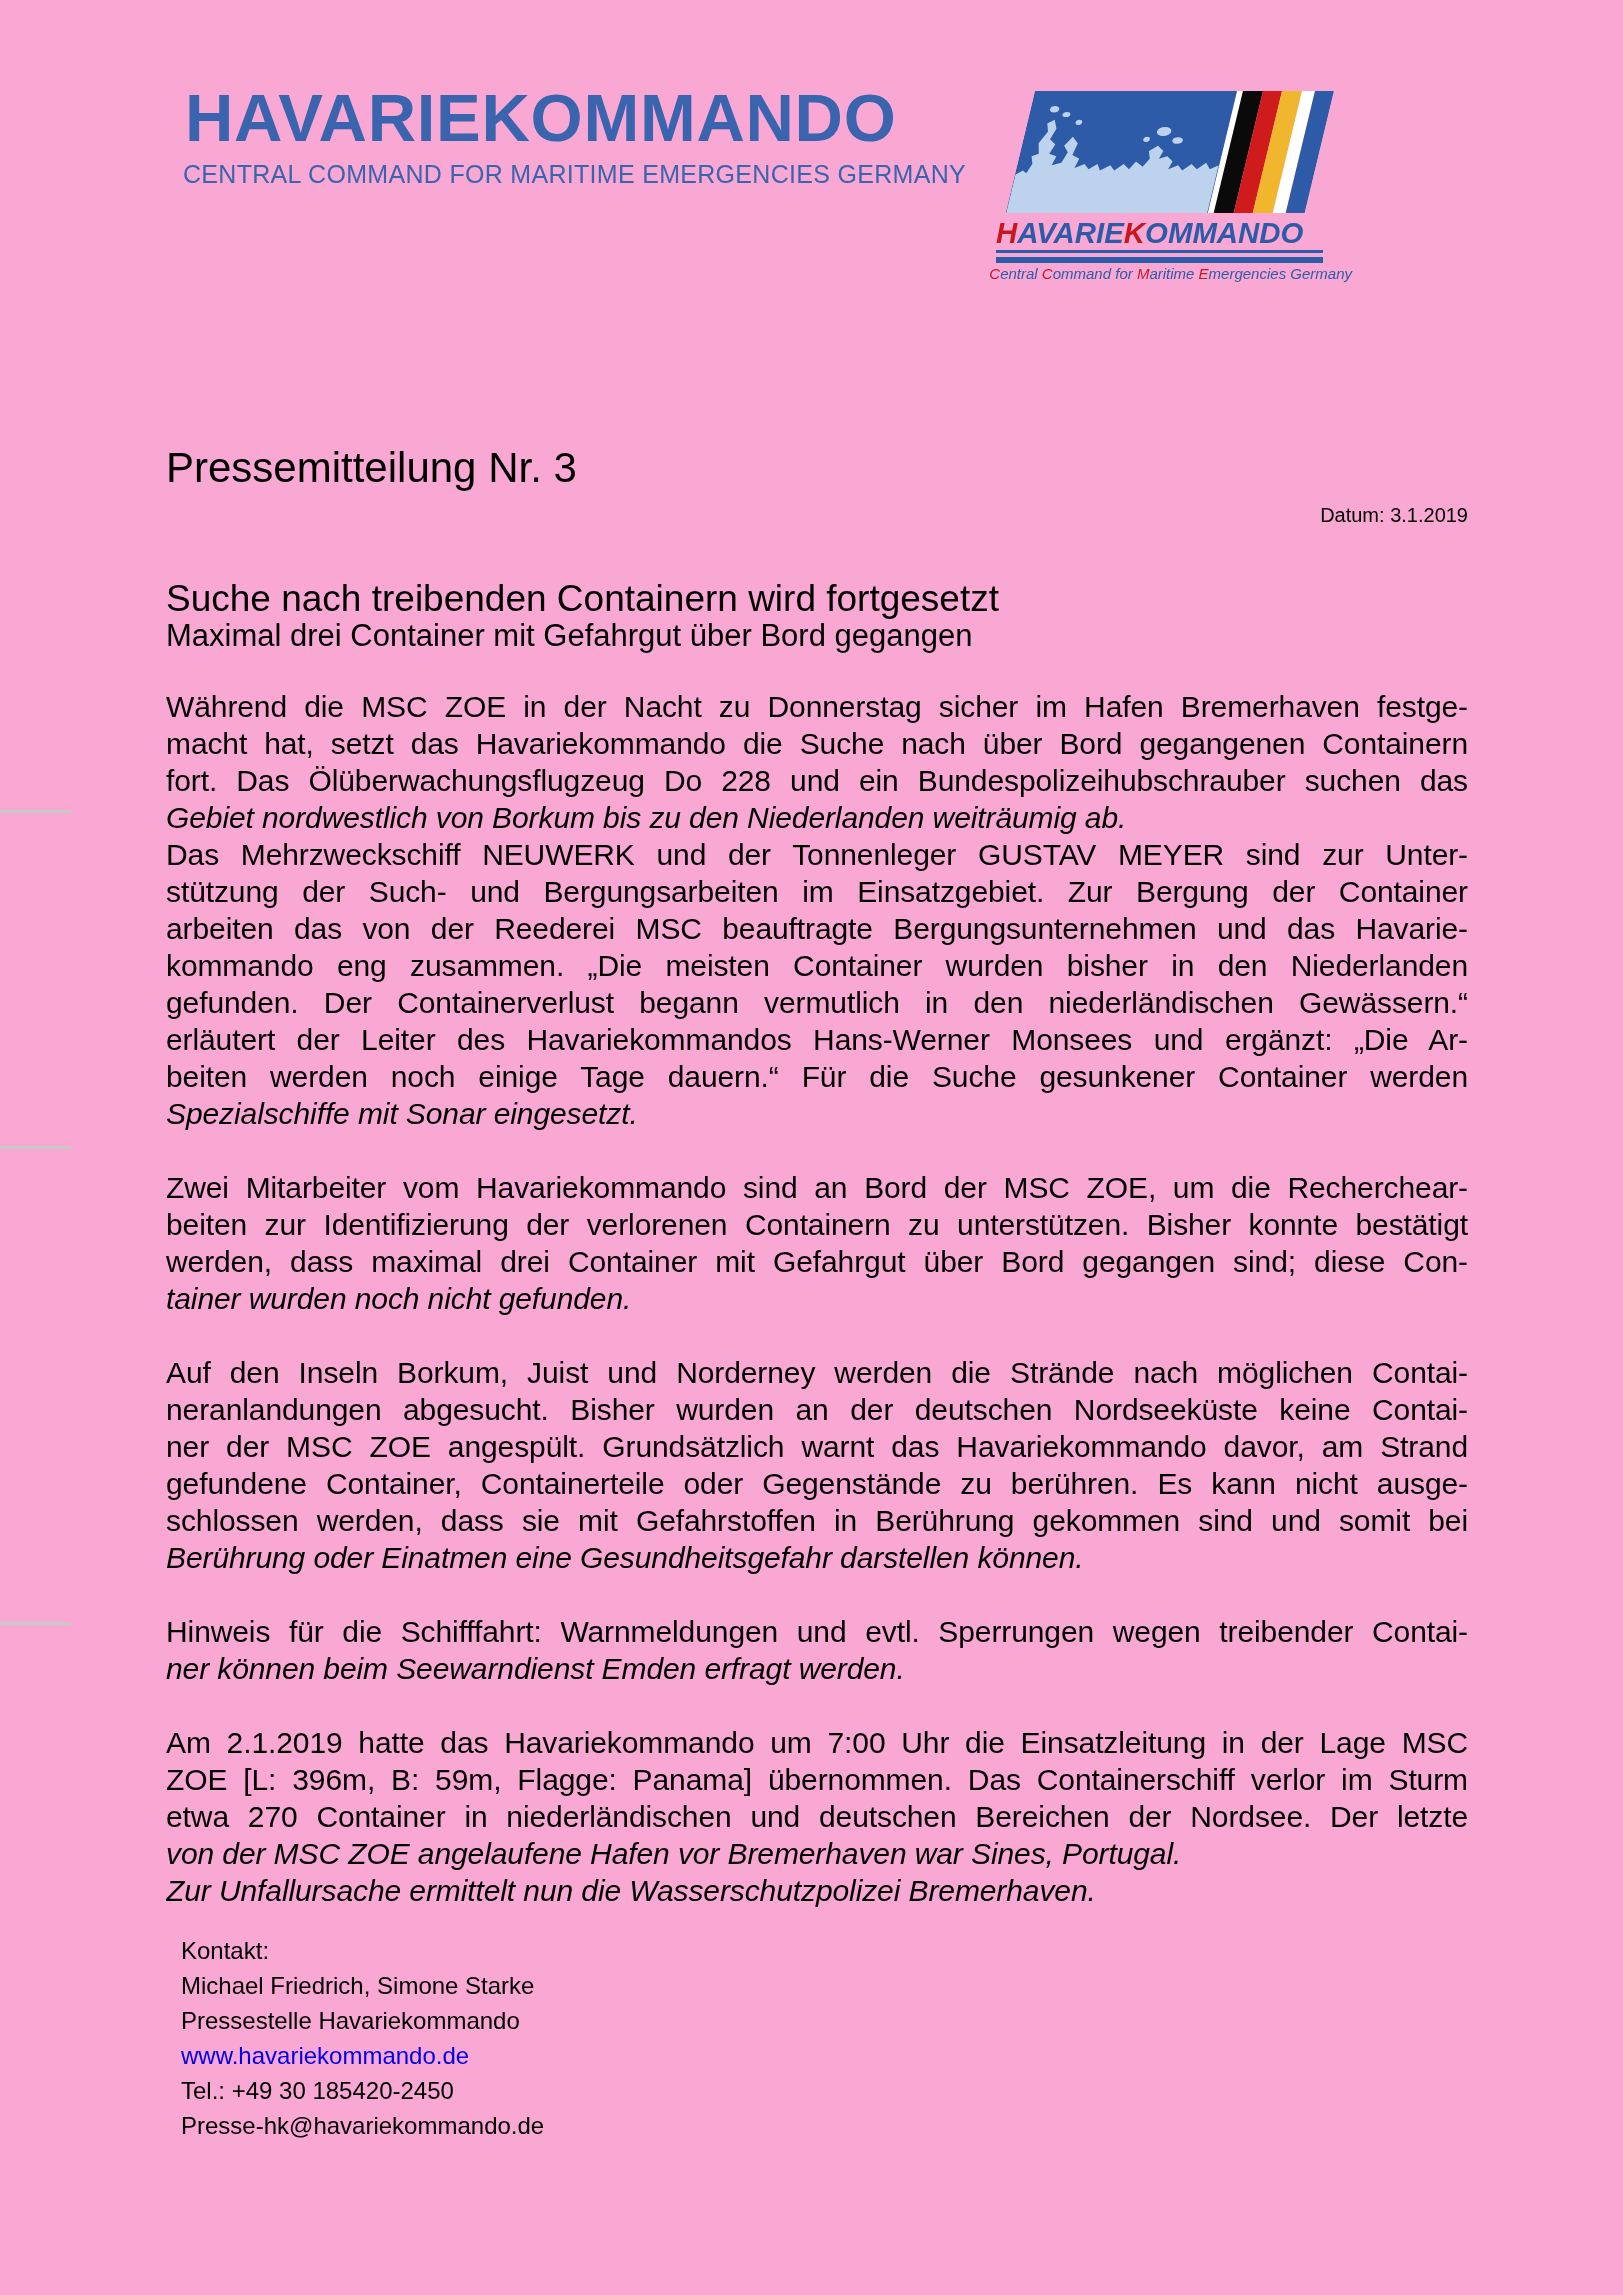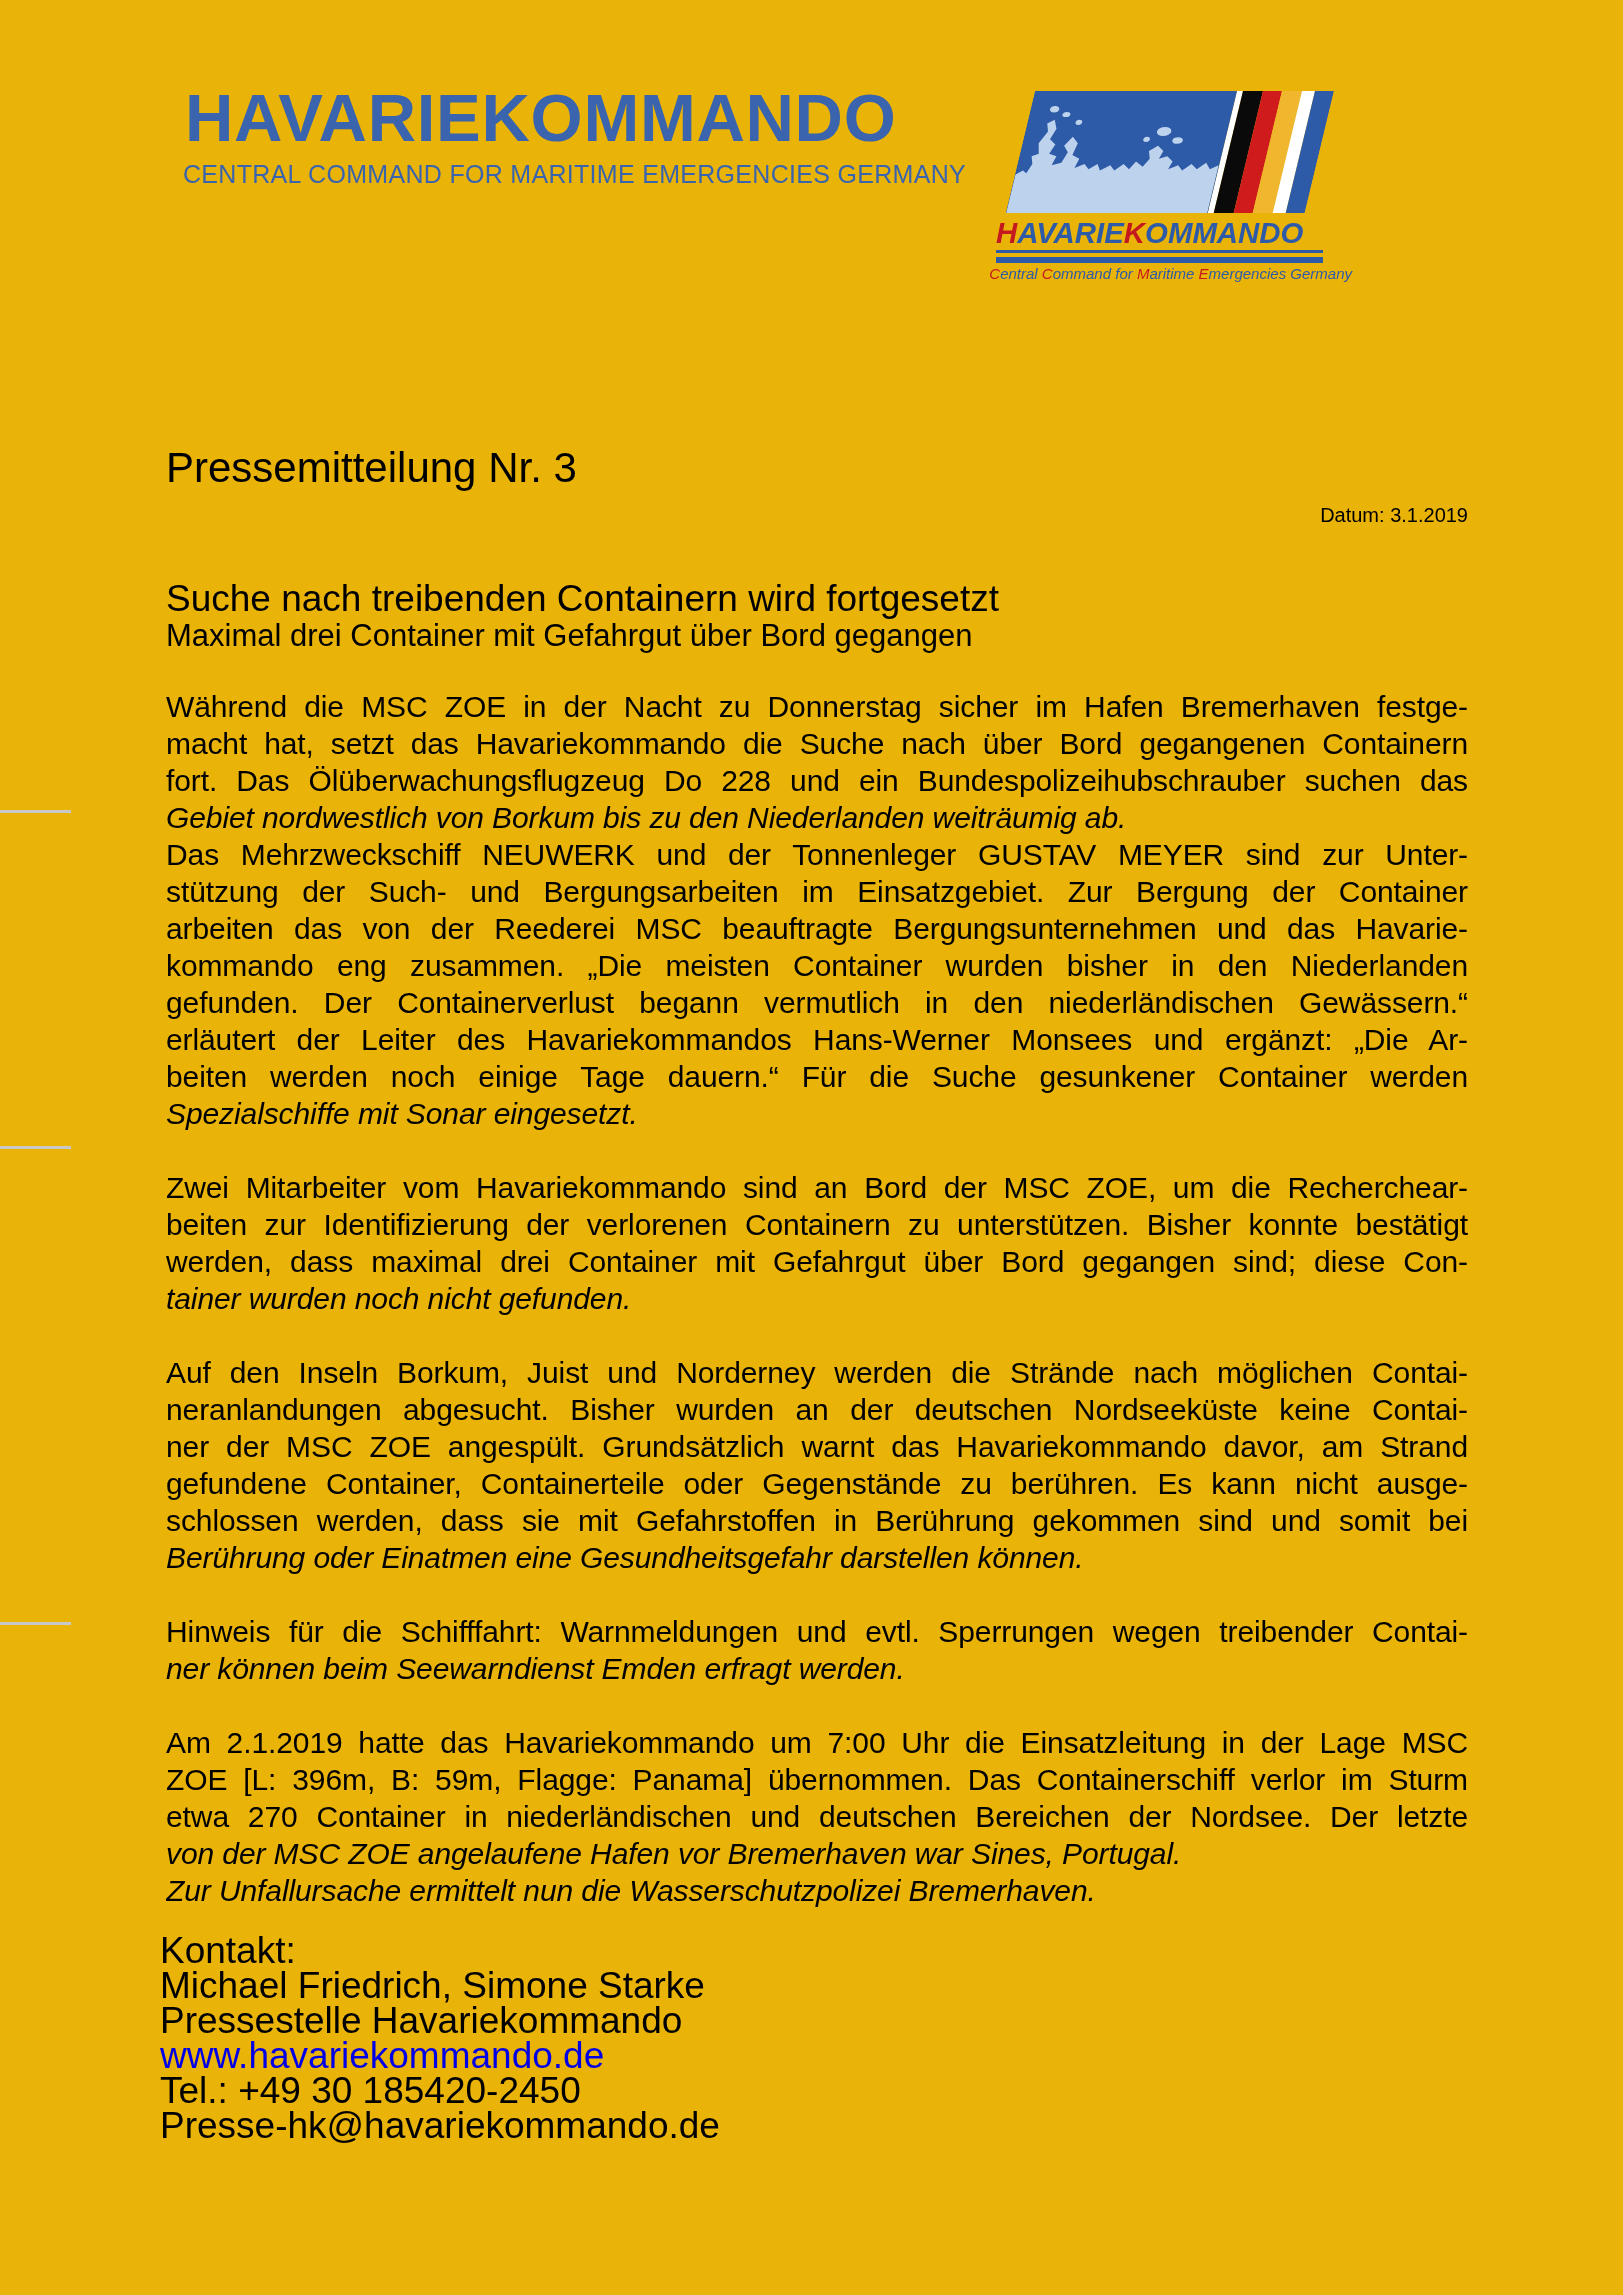--- a/index.html
+++ b/index.html
@@ -1,17 +1,17 @@
 <!DOCTYPE html>
 <html style="font-size:10.5px"><head>
 <meta charset="utf-8">
 <style>
   html,body{margin:0;padding:0;background:#ffffff;}
   .page{
-    position:relative;width:1623px;height:2295px;background:#eab308;overflow:hidden;
+    position:relative;width:1623px;height:2295px;background:#f9a8d4;overflow:hidden;
     font-family:"Liberation Sans",sans-serif;color:#000;
   }
   
   .brand-title{
     position:absolute;left:185px;top:82px;font-size:67px;line-height:71px;
     font-weight:bold;color:#3a64ad;letter-spacing:0.7px;white-space:nowrap;
   }
   .brand-subtitle{
     position:absolute;left:183px;top:160px;font-size:25px;line-height:29px;
     color:#3a64ad;letter-spacing:0.3px;white-space:nowrap;
@@ -45,21 +45,21 @@
   
   .pm-title{position:absolute;left:166px;top:445px;font-size:42px;line-height:46px;font-weight:normal;white-space:nowrap;}
   .pm-date{position:absolute;left:166px;top:498px;width:1302px;font-size:20px;line-height:35px;text-align:right;}
   .pm-headline{position:absolute;left:166px;top:579px;font-size:37px;line-height:39px;white-space:nowrap;}
   .pm-subheadline{position:absolute;left:166px;top:618px;font-size:31px;line-height:35px;white-space:nowrap;}
   .body-text{position:absolute;left:166px;top:688px;width:1302px;font-size:30px;letter-spacing:-0.1px;}
   .body-text .line{height:37px;line-height:37px;text-align:justify;text-align-last:justify;overflow:hidden;}
   .body-text .line.last{text-align:left;text-align-last:left;font-style:italic;}
   .body-text .para-gap{height:37px;}
   
-  .contact{position:absolute;left:160px;top:1933px;font-size:37px;}
+  .contact{position:absolute;left:181px;top:1933px;font-size:24px;}
   .contact .cline{height:35px;line-height:35px;white-space:nowrap;}
   .contact .weblink{color:#0000e6;text-decoration:none;cursor:pointer;text-align:right;}
   
   .page-footer{position:absolute;left:166px;top:2170px;width:1302px;font-size:29px;line-height:33px;text-align:right;}
   
   .fold-mark{position:absolute;left:0;width:71px;height:3.3px;background:#c8c8c8;}
   .fold-mark.m1{top:810px;}
   .fold-mark.m2{top:1146px;}
   .fold-mark.m3{top:1622px;}
 </style>

